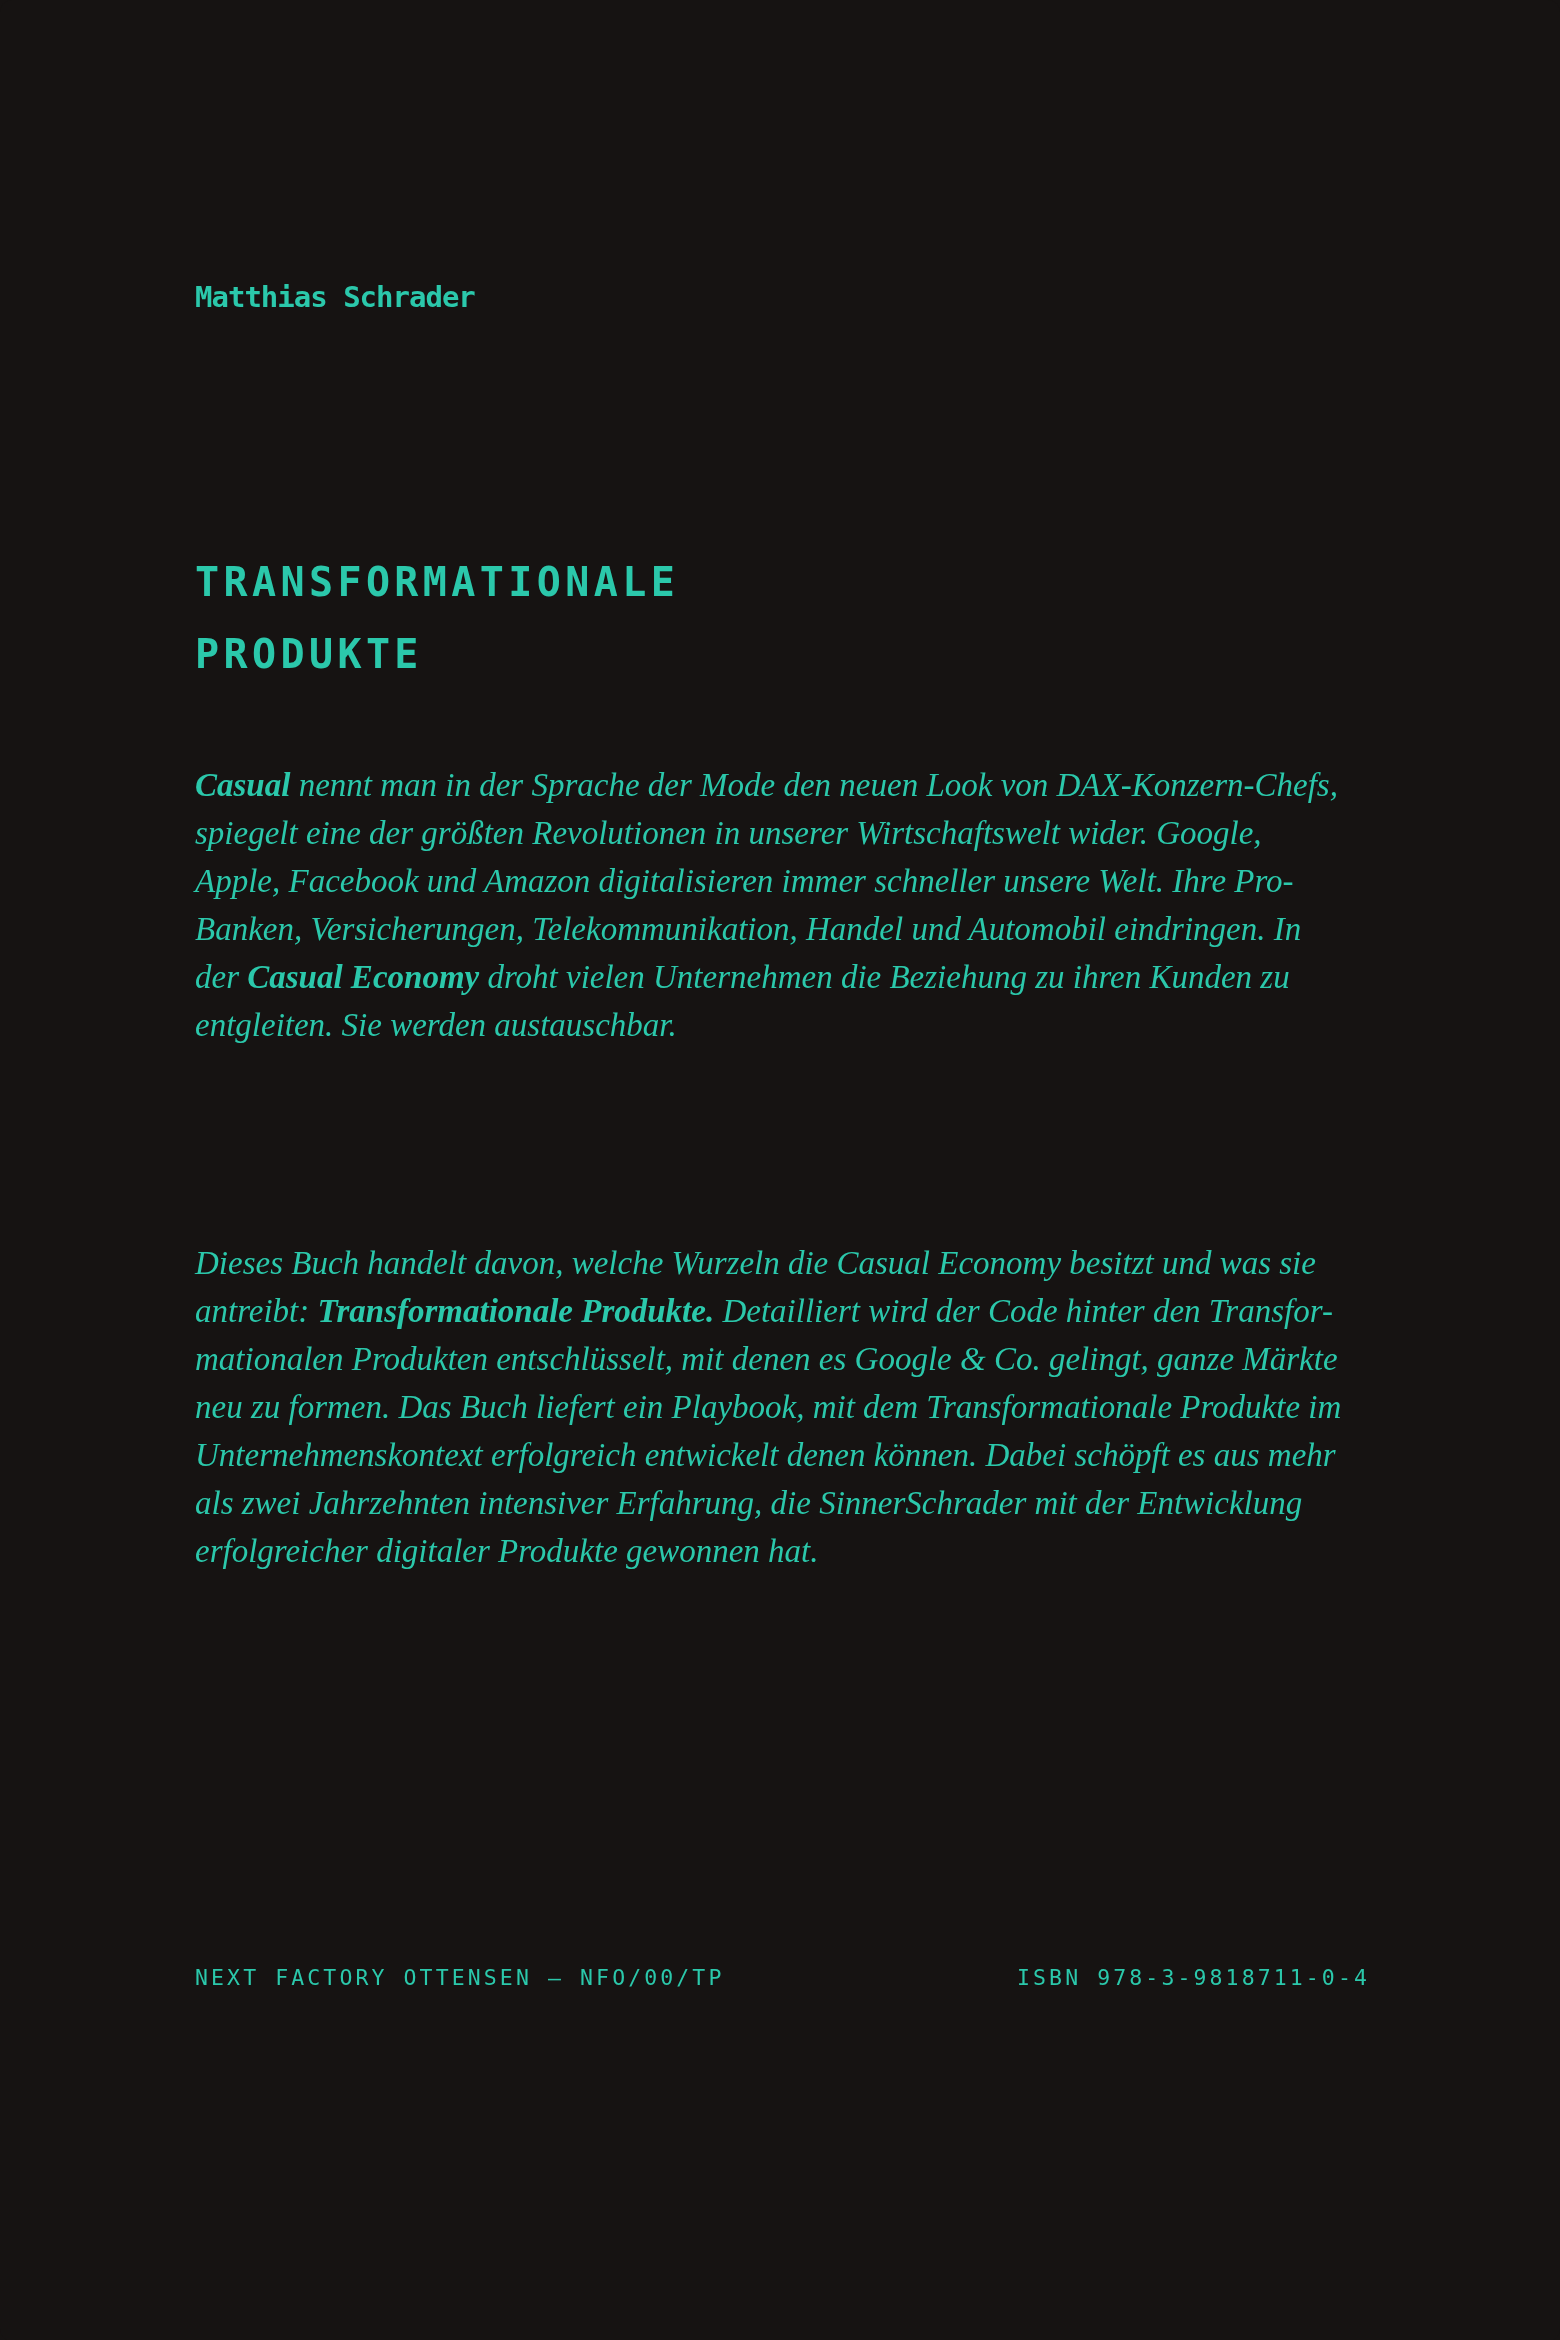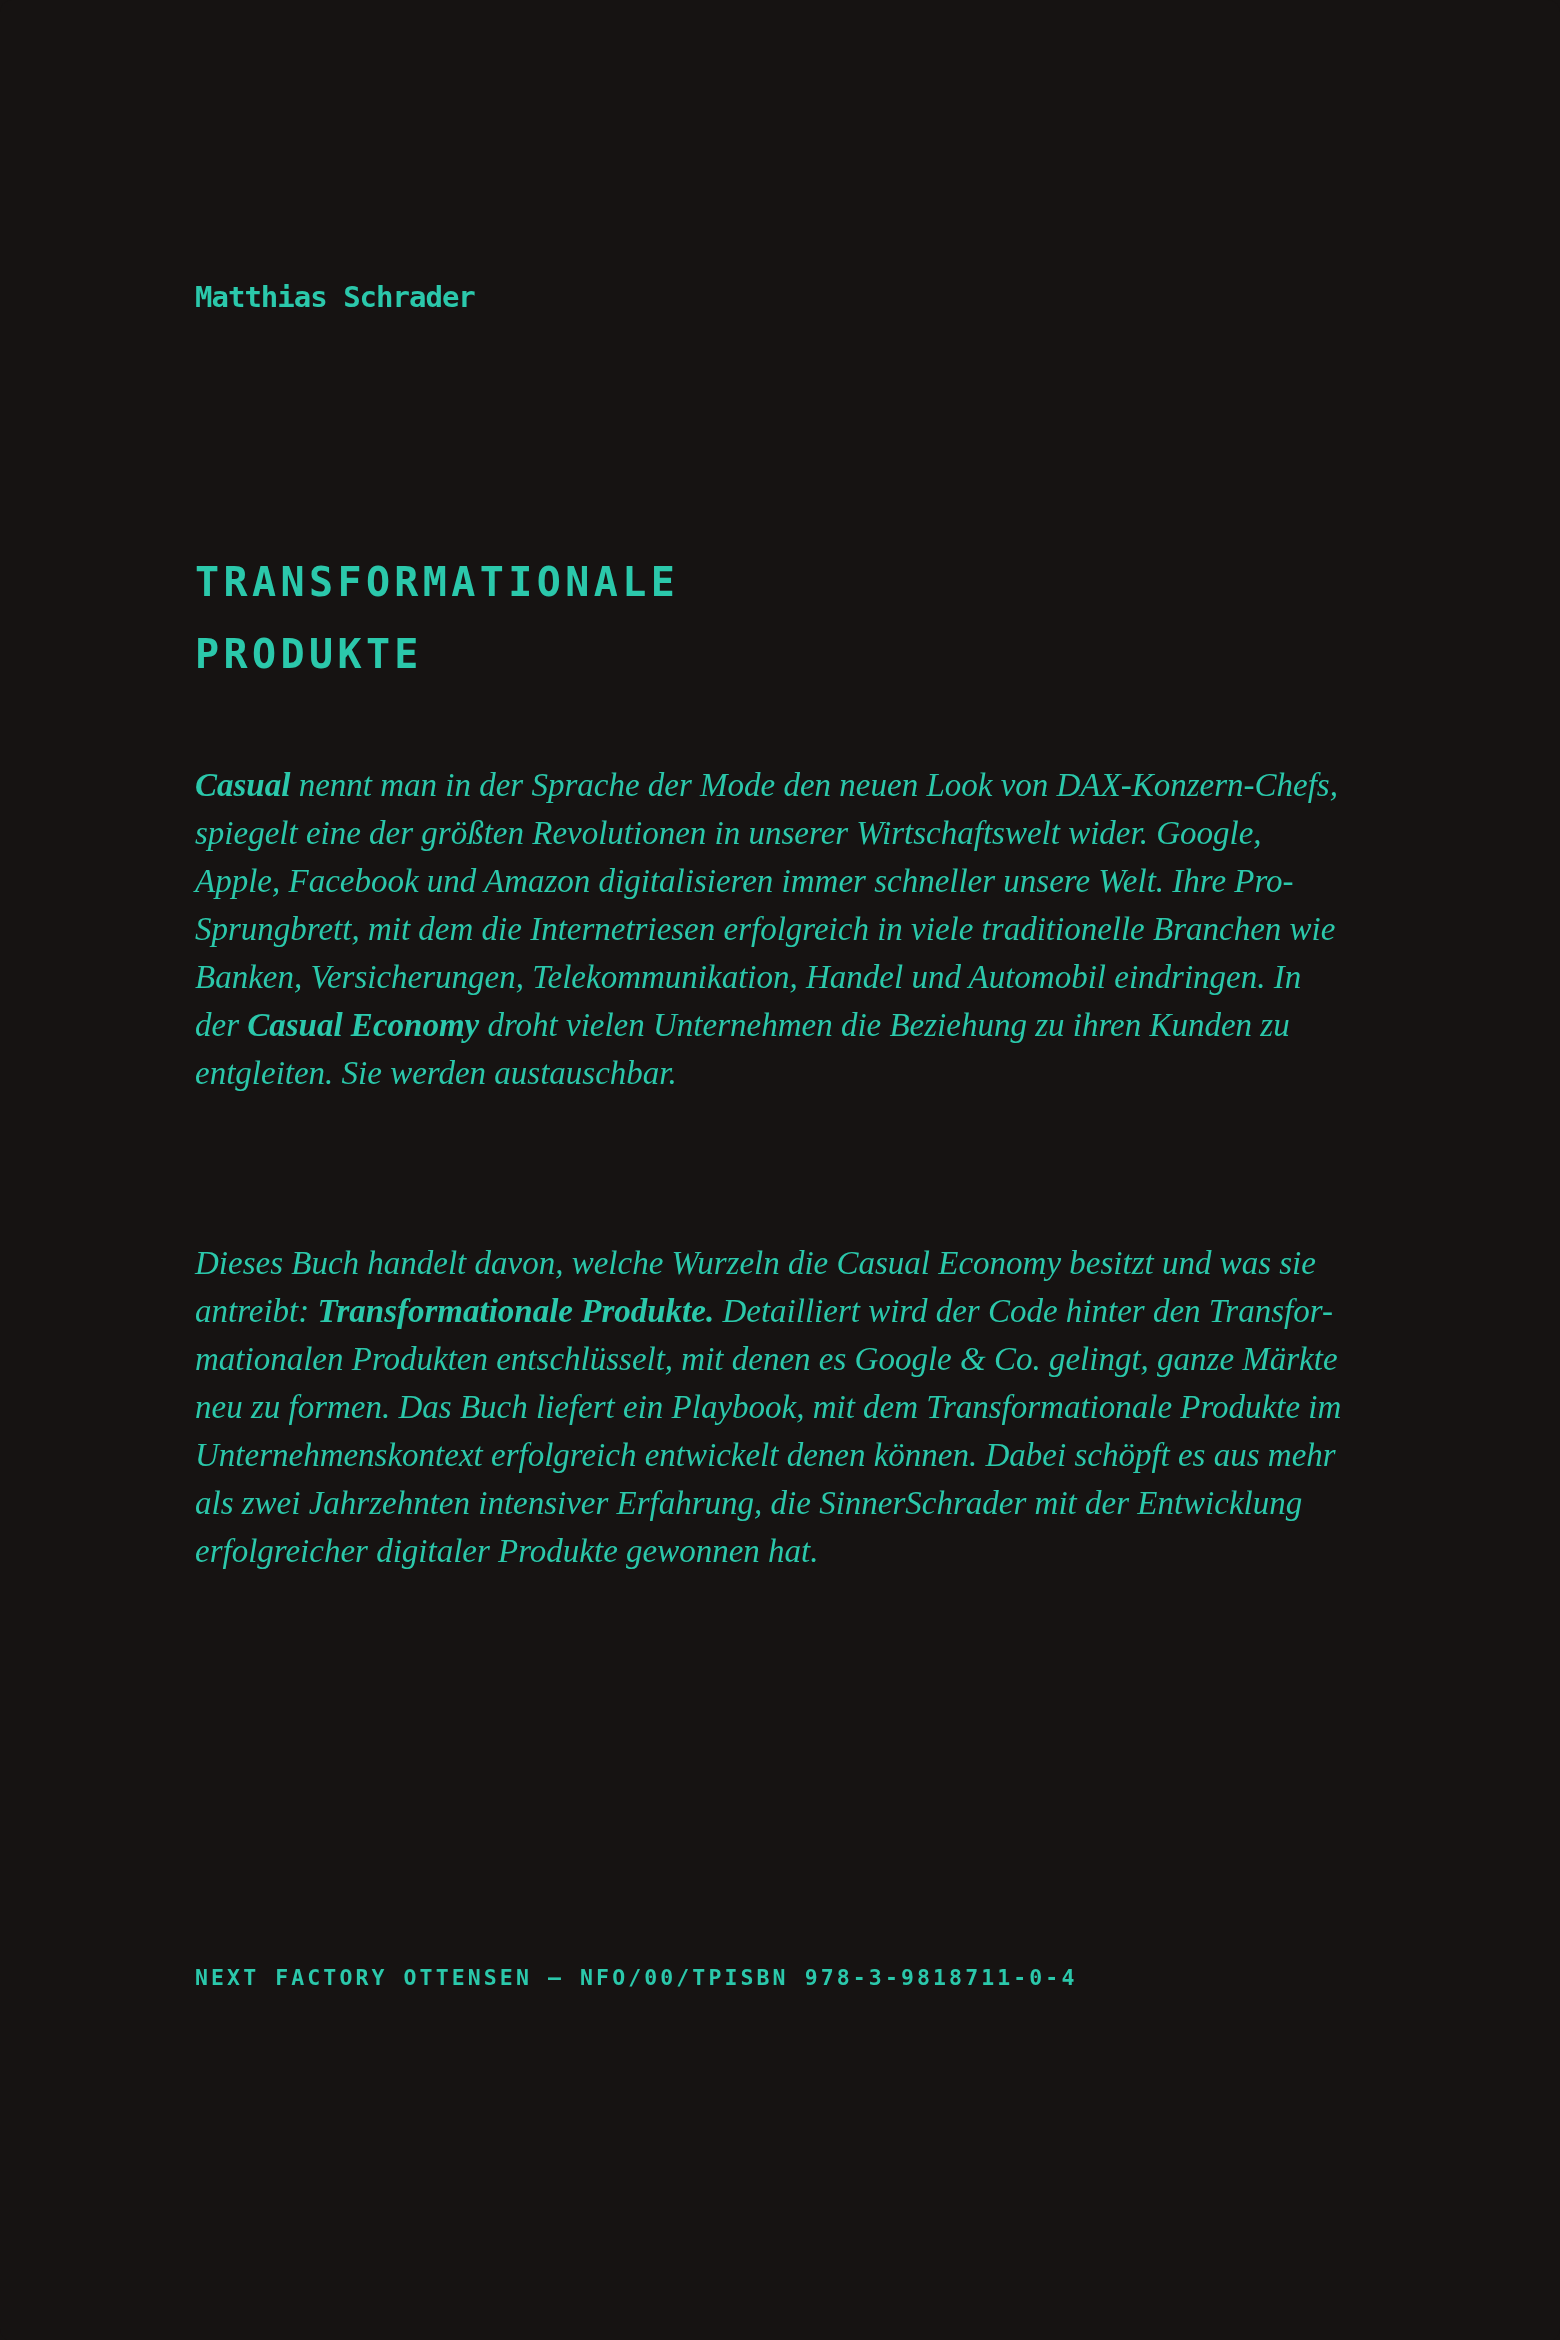--- a/index.html
+++ b/index.html
@@ -50,22 +50,23 @@
   .blurb .line{white-space:nowrap;}
   .blurb b{font-weight:700;}
   #para1{top:761px;}
   #para2{top:1239px;}
   .footer{
     position:absolute;
     left:195px;
     right:190px;
     top:1964px;
     display:flex;
+    justify-content:space-between;
     font-family:"DejaVu Sans Mono",monospace;
-    font-weight:bold;
+    font-weight:normal;
     font-size:21.5px;
     letter-spacing:3.1px;
     line-height:27px;
     white-space:nowrap;
   }
 </style>
 </head>
 <body>
 
 <div class="cover">
@@ -74,21 +75,20 @@
 
   <div class="title">
     <div>TRANSFORMATIONALE</div>
     <div>PRODUKTE</div>
   </div>
 
   <div class="blurb" id="para1">
       <div class="line"><b>Casual</b><span> nennt man in der Sprache der Mode den neuen Look von DAX-Konzern-Chefs,</span></div>
       <div class="line"><span>spiegelt eine der größten Revolutionen in unserer Wirtschaftswelt wider. Google,</span></div>
       <div class="line"><span>Apple, Facebook und Amazon digitalisieren immer schneller unsere Welt. Ihre Pro-</span></div>
-      <div class="line"><span>Sprungbrett, mit dem die Internetriesen erfolgreich in viele traditionelle Branchen wie</span></div>
       <div class="line"><span>Banken, Versicherungen, Telekommunikation, Handel und Automobil eindringen. In</span></div>
       <div class="line"><span>der </span><b>Casual Economy</b><span> droht vielen Unternehmen die Beziehung zu ihren Kunden zu</span></div>
       <div class="line"><span>entgleiten. Sie werden austauschbar.</span></div>
     </div>
 
   <div class="blurb" id="para2">
       <div class="line"><span>Dieses Buch handelt davon, welche Wurzeln die Casual Economy besitzt und was sie</span></div>
       <div class="line"><span>antreibt: </span><b>Transformationale Produkte.</b><span> Detailliert wird der Code hinter den Transfor-</span></div>
       <div class="line"><span>mationalen Produkten entschlüsselt, mit denen es Google &amp; Co. gelingt, ganze Märkte</span></div>
       <div class="line"><span>neu zu formen. Das Buch liefert ein Playbook, mit dem Transformationale Produkte im</span></div>

